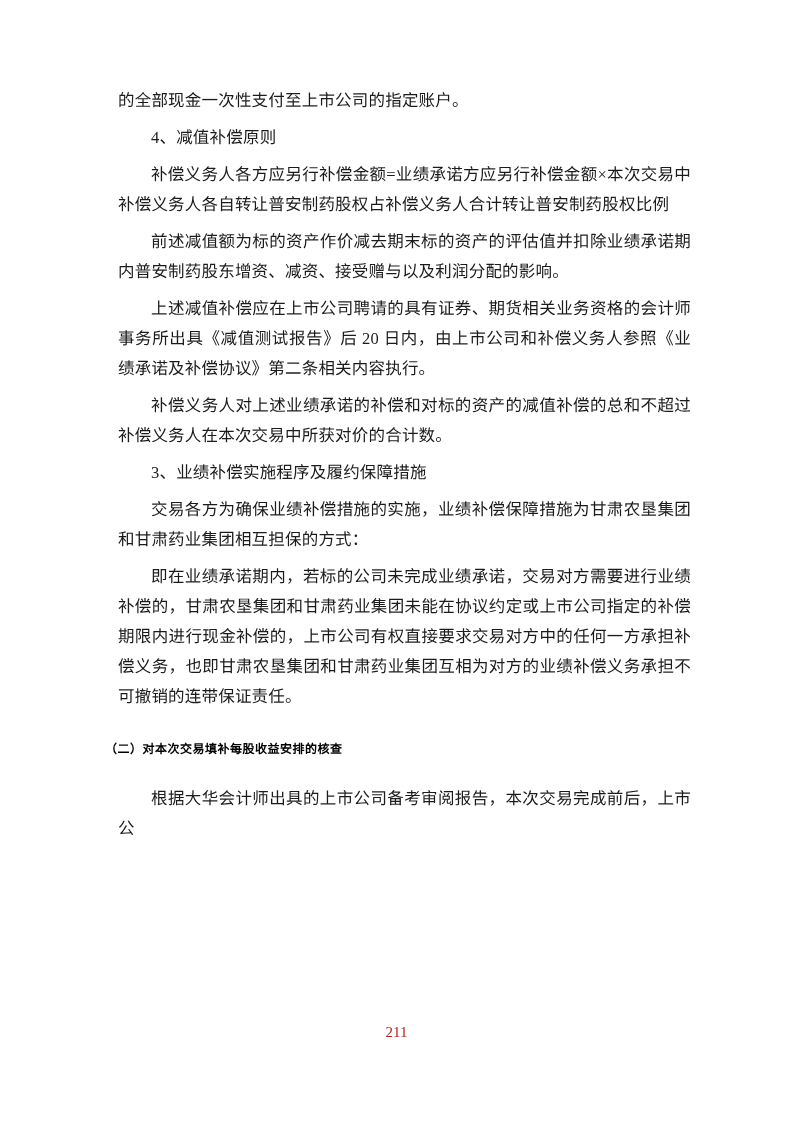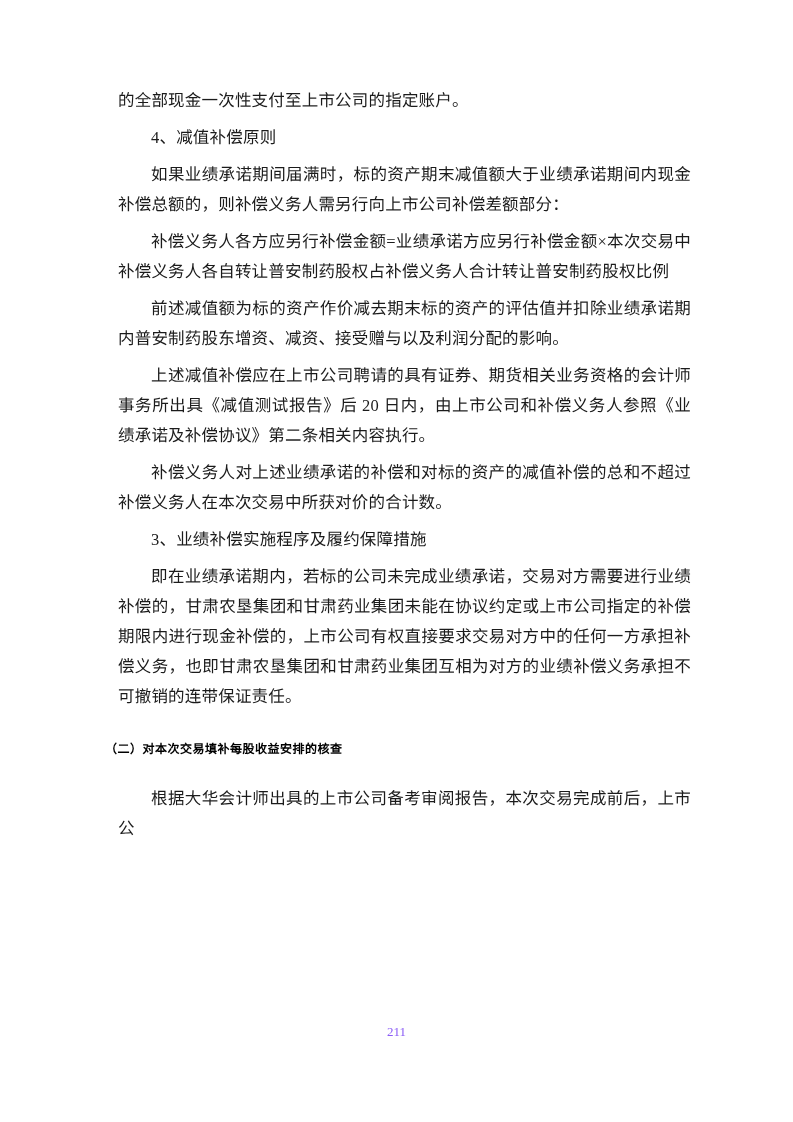--- a/index.html
+++ b/index.html
@@ -45,38 +45,38 @@
   }
   .page-footer {
     position: absolute;
     left: 0;
     top: 1022px;
     width: 793px;
     text-align: center;
   }
   .page-number {
     font-family: "Liberation Serif", "DejaVu Serif", serif;
-    font-size: 13px;
+    font-size: 15px;
     line-height: 20px;
-    color: #8b5cf6;
+    color: #b91c1c;
   }
 </style>
 </head>
 <body>
 
 <div class="sheet">
   <main class="content">
     <p class="para no-indent">的全部现金一次性支付至上市公司的指定账户。</p>
     <p class="para">4、减值补偿原则</p>
-    <p class="para">如果业绩承诺期间届满时，标的资产期末减值额大于业绩承诺期间内现金补偿总额的，则补偿义务人需另行向上市公司补偿差额部分：</p>
     <p class="para">补偿义务人各方应另行补偿金额=业绩承诺方应另行补偿金额×本次交易中补偿义务人各自转让普安制药股权占补偿义务人合计转让普安制药股权比例</p>
     <p class="para">前述减值额为标的资产作价减去期末标的资产的评估值并扣除业绩承诺期内普安制药股东增资、减资、接受赠与以及利润分配的影响。</p>
     <p class="para">上述减值补偿应在上市公司聘请的具有证券、期货相关业务资格的会计师事务所出具《减值测试报告》后 20 日内，由上市公司和补偿义务人参照《业绩承诺及补偿协议》第二条相关内容执行。</p>
     <p class="para">补偿义务人对上述业绩承诺的补偿和对标的资产的减值补偿的总和不超过补偿义务人在本次交易中所获对价的合计数。</p>
     <p class="para">3、业绩补偿实施程序及履约保障措施</p>
+    <p class="para">交易各方为确保业绩补偿措施的实施，业绩补偿保障措施为甘肃农垦集团和甘肃药业集团相互担保的方式：</p>
     <p class="para">即在业绩承诺期内，若标的公司未完成业绩承诺，交易对方需要进行业绩补偿的，甘肃农垦集团和甘肃药业集团未能在协议约定或上市公司指定的补偿期限内进行现金补偿的，上市公司有权直接要求交易对方中的任何一方承担补偿义务，也即甘肃农垦集团和甘肃药业集团互相为对方的业绩补偿义务承担不可撤销的连带保证责任。</p>
     <h2 class="section-heading">（二）对本次交易填补每股收益安排的核查</h2>
     <p class="para">根据大华会计师出具的上市公司备考审阅报告，本次交易完成前后，上市公</p>
   </main>
   <footer class="page-footer">
     <span class="page-number">211</span>
   </footer>
 </div>
 
 </body></html>

